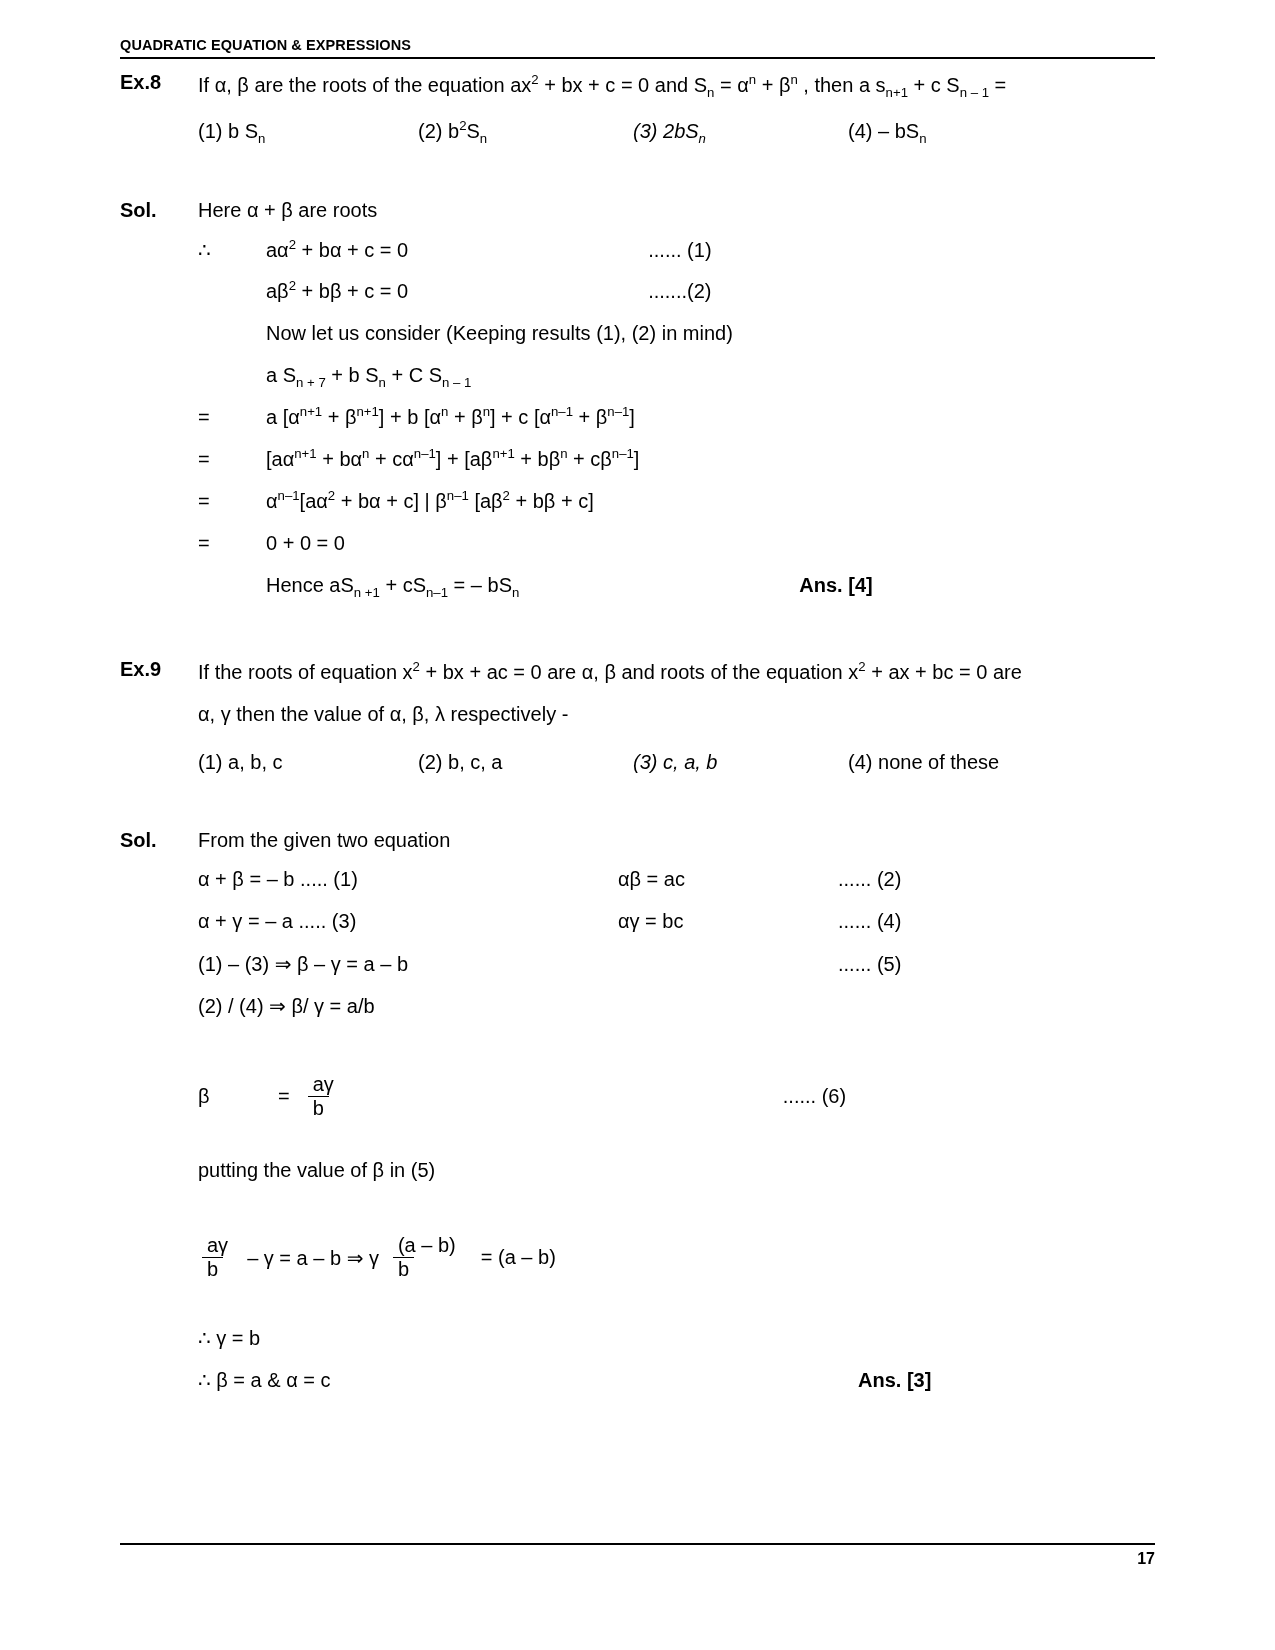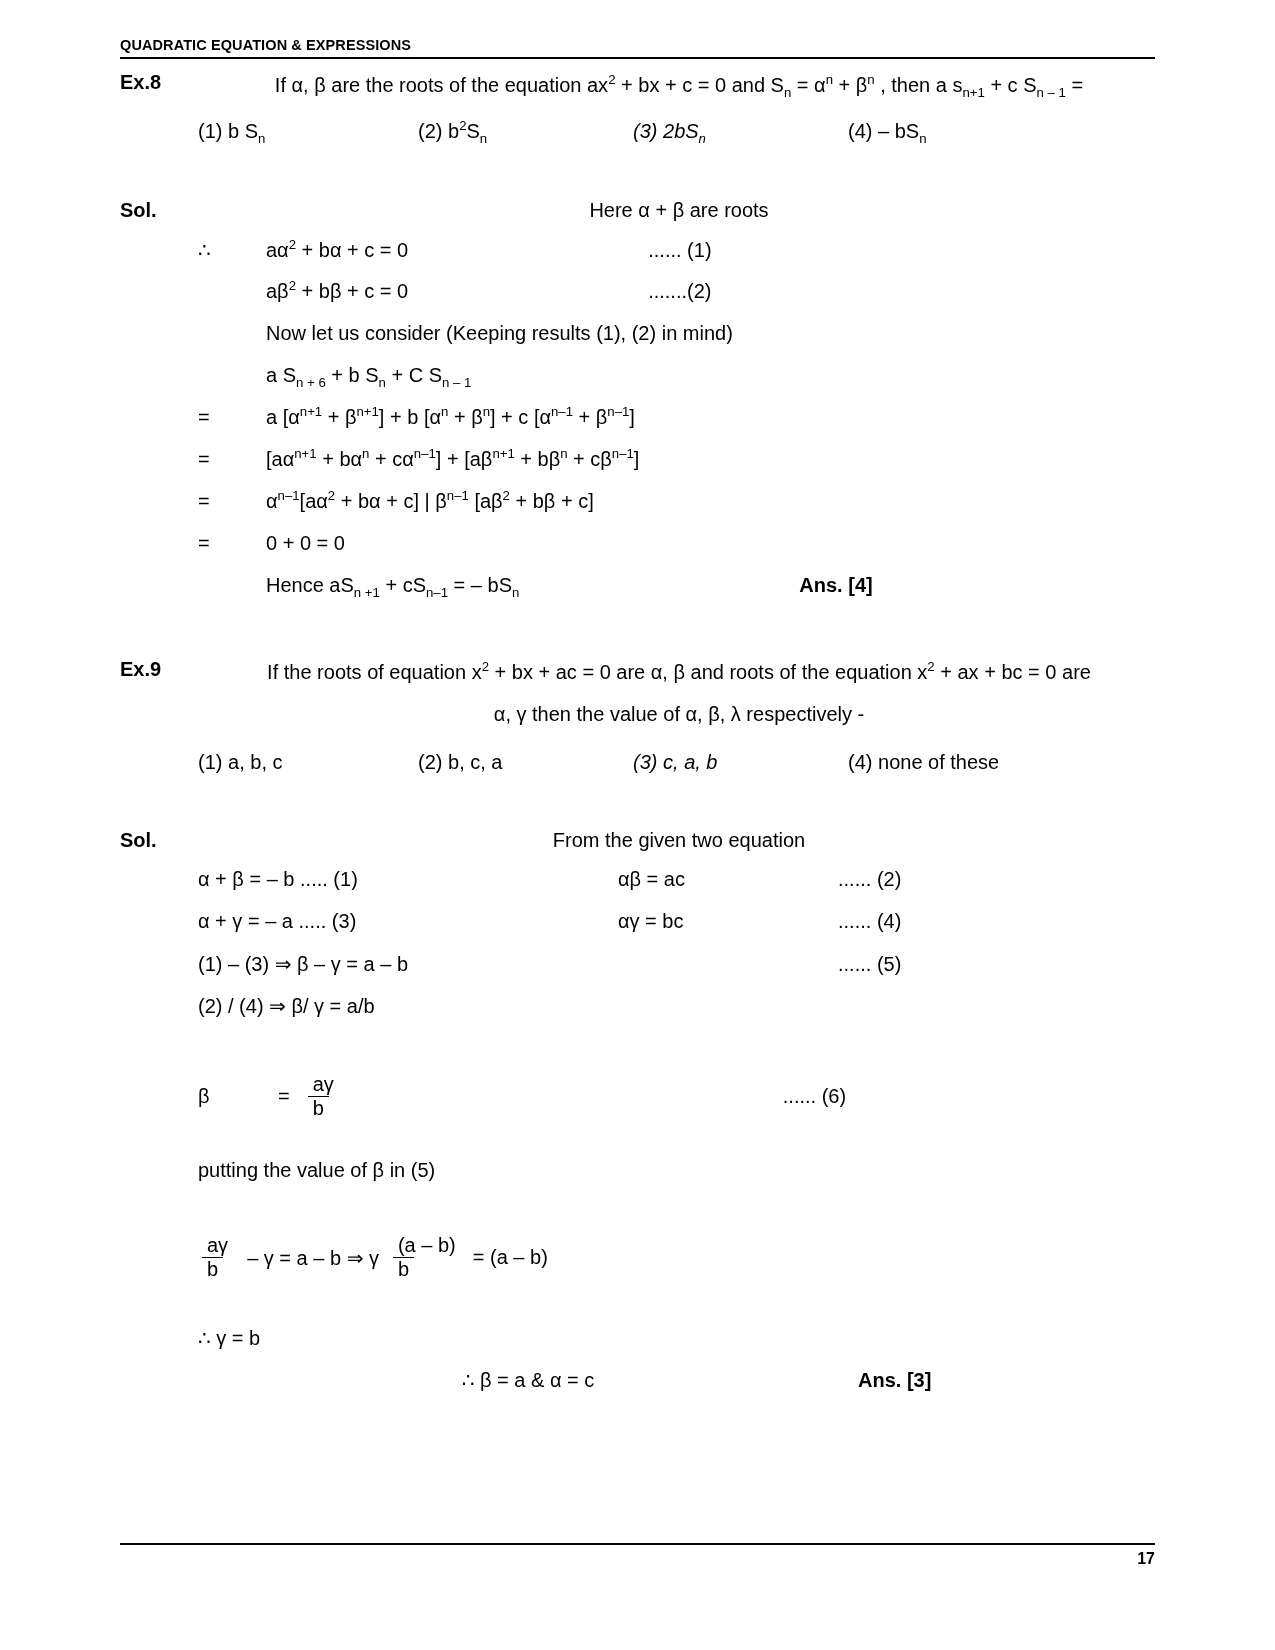--- a/index.html
+++ b/index.html
@@ -50,21 +50,20 @@
     width: 78px;
     flex: 0 0 78px;
     font-weight: bold;
     font-size: 20px;
     line-height: 28px;
   }
   .body-col {
     flex: 1 1 auto;
     font-size: 20px;
     line-height: 28px;
-    text-align: center;
   }
 
   .q-text {
     font-size: 20px;
     line-height: 34px;
   }
 
   
   .options {
     display: flex;
@@ -193,21 +192,21 @@
         <span class="tagright" style="margin-left:240px;">.......(2)</span>
       </div>
 
       <div class="mline">
         <span class="sym"></span>
         <span class="expr">Now let us consider (Keeping results (1), (2) in mind)</span>
       </div>
 
       <div class="mline">
         <span class="sym"></span>
-        <span class="expr">a S<sub>n + 6</sub> + b S<sub>n</sub> + C S<sub>n – 1</sub></span>
+        <span class="expr">a S<sub>n + 7</sub> + b S<sub>n</sub> + C S<sub>n – 1</sub></span>
       </div>
 
       <div class="mline">
         <span class="sym">=</span>
         <span class="expr">a [α<sup>n+1</sup> + β<sup>n+1</sup>] + b [α<sup>n</sup> + β<sup>n</sup>] + c [α<sup>n–1</sup> + β<sup>n–1</sup>]</span>
       </div>
 
       <div class="mline">
         <span class="sym">=</span>
         <span class="expr">[aα<sup>n+1</sup> + bα<sup>n</sup> + cα<sup>n–1</sup>] + [aβ<sup>n+1</sup> + bβ<sup>n</sup> + cβ<sup>n–1</sup>]</span>
@@ -300,25 +299,25 @@
       <div class="mline" style="align-items:center;">
         <span class="frac">
           <span class="num">aγ</span>
           <span class="den">b</span>
         </span>
         <span style="margin:0 10px;">– γ = a – b ⇒ γ</span>
         <span class="frac">
           <span class="num">(a – b)</span>
           <span class="den">b</span>
         </span>
-        <span style="margin-left:8px;text-align:center;">= (a – b)</span>
-      </div>
-    </div>
-
-    <div class="mathblock" style="margin-top:46px;text-align:center;">
+        <span style="margin-left:16px;text-align:center;">= (a – b)</span>
+      </div>
+    </div>
+
+    <div class="mathblock" style="margin-top:46px;">
       <div class="mline">
         <span>∴ γ = b</span>
       </div>
       <div class="mline">
         <span style="width:660px; flex:0 0 660px;">∴ β = a &amp;  α = c</span>
         <span class="ans">Ans. [3]</span>
       </div>
     </div>
   </div>
 

